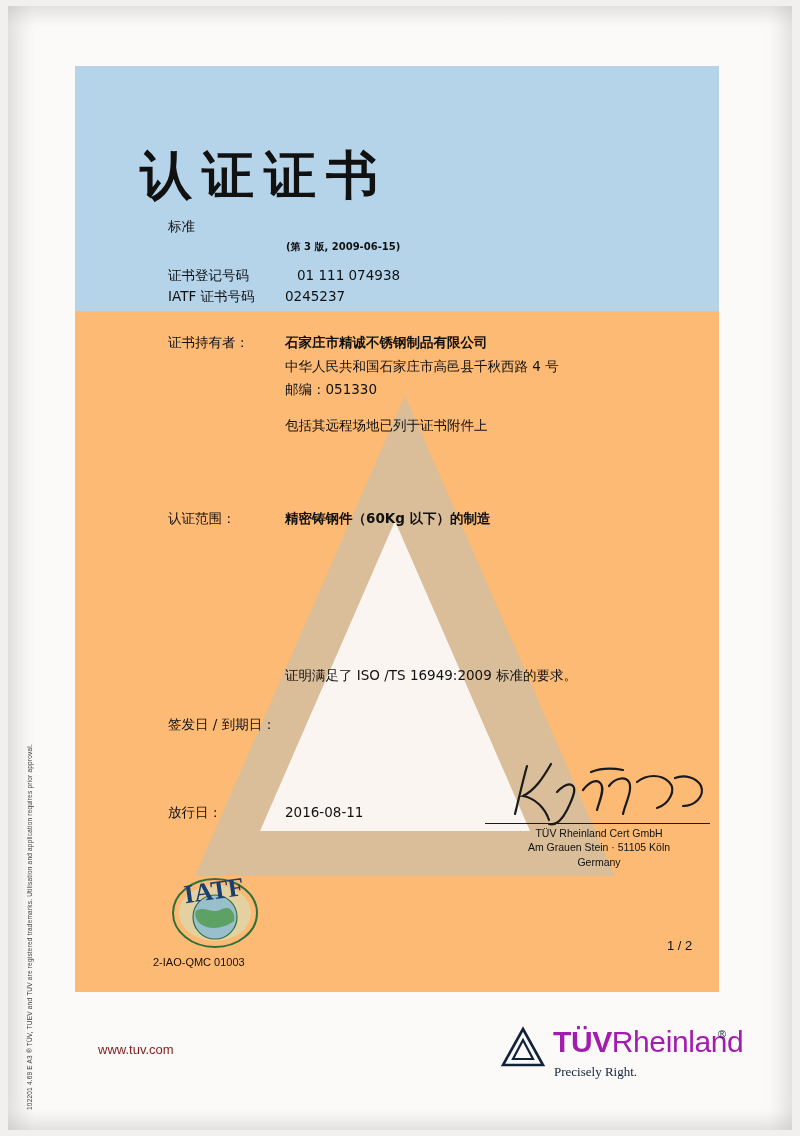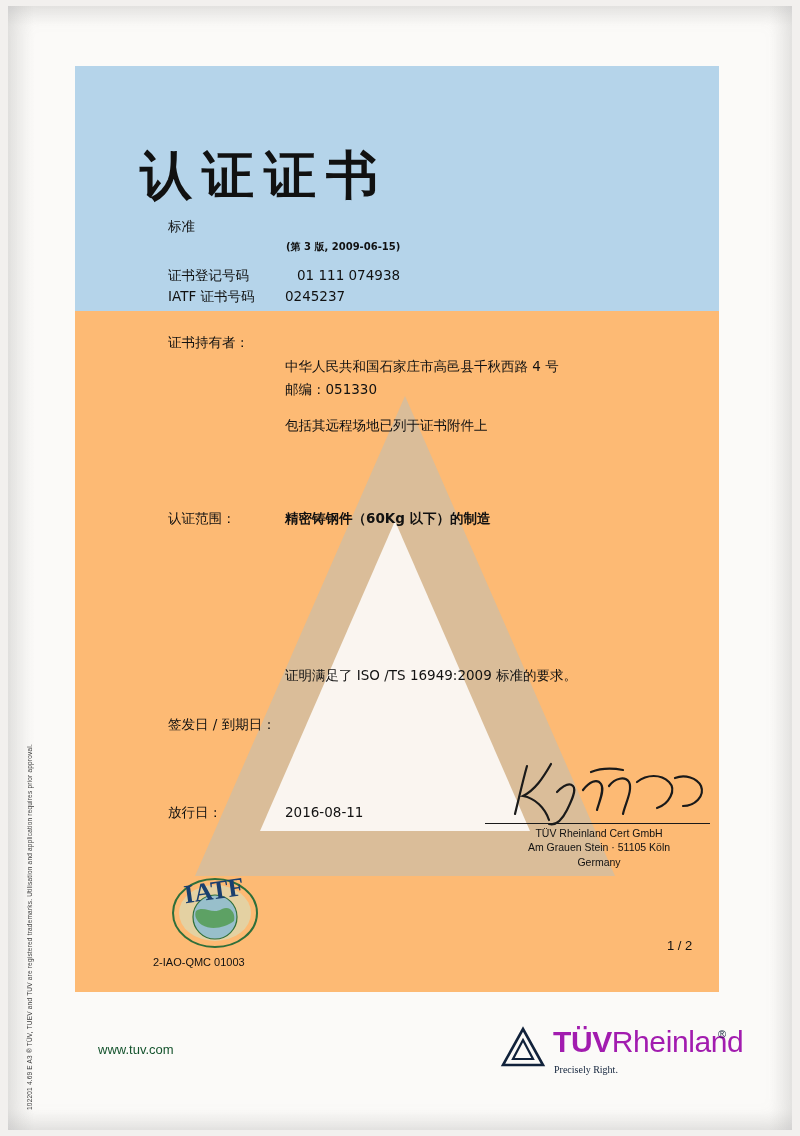--- a/index.html
+++ b/index.html
@@ -192,21 +192,21 @@
     top: 872px;
     font-size: 13px;
     color: #111;
   }
   
   #footer-url {
     position: absolute;
     left: 98px;
     top: 1042px;
     font-size: 13px;
-    color: #14532d;
+    color: #7f1d1d;
   }
   #tuv-word {
     position: absolute;
     left: 553px;
     top: 1025px;
     font-size: 30px;
     font-weight: bold;
     color: #a21caf;
     letter-spacing: -0.4px;
     font-family: "Liberation Sans", sans-serif;
@@ -216,21 +216,21 @@
     position: absolute;
     left: 718px;
     top: 1028px;
     font-size: 11px;
     color: #11223b;
   }
   #tuv-tag {
     position: absolute;
     left: 554px;
     top: 1064px;
-    font-size: 10px;
+    font-size: 13px;
     color: #11223b;
     font-family: "Liberation Serif", serif;
   }
   .triangle-mark {
     position: absolute;
     left: 500px;
     top: 1026px;
     width: 46px;
     height: 44px;
   }
@@ -253,20 +253,21 @@
     <div class="lbl" id="std-label">标准</div>
     <div class="val" id="std-sub">(第 3 版, 2009-06-15)</div>
 
     <div class="lbl" id="reg-label">证书登记号码</div>
     <div class="val" id="reg-value">01 111 074938</div>
 
     <div class="lbl" id="iatf-label">IATF 证书号码</div>
     <div class="val" id="iatf-value">0245237</div>
 
     <div class="lbl" id="holder-label">证书持有者：</div>
+    <div class="val" id="holder-name">石家庄市精诚不锈钢制品有限公司</div>
     <div class="val" id="holder-addr">中华人民共和国石家庄市高邑县千秋西路 4 号</div>
     <div class="val" id="holder-post">邮编：051330</div>
     <div class="val" id="holder-note">包括其远程场地已列于证书附件上</div>
 
     <div class="lbl" id="scope-label">认证范围：</div>
     <div class="val" id="scope-value">精密铸钢件（60Kg 以下）的制造</div>
 
     <div class="val" id="statement">证明满足了 ISO /TS 16949:2009 标准的要求。</div>
 
     <div class="lbl" id="date-label">签发日 / 到期日：</div>

